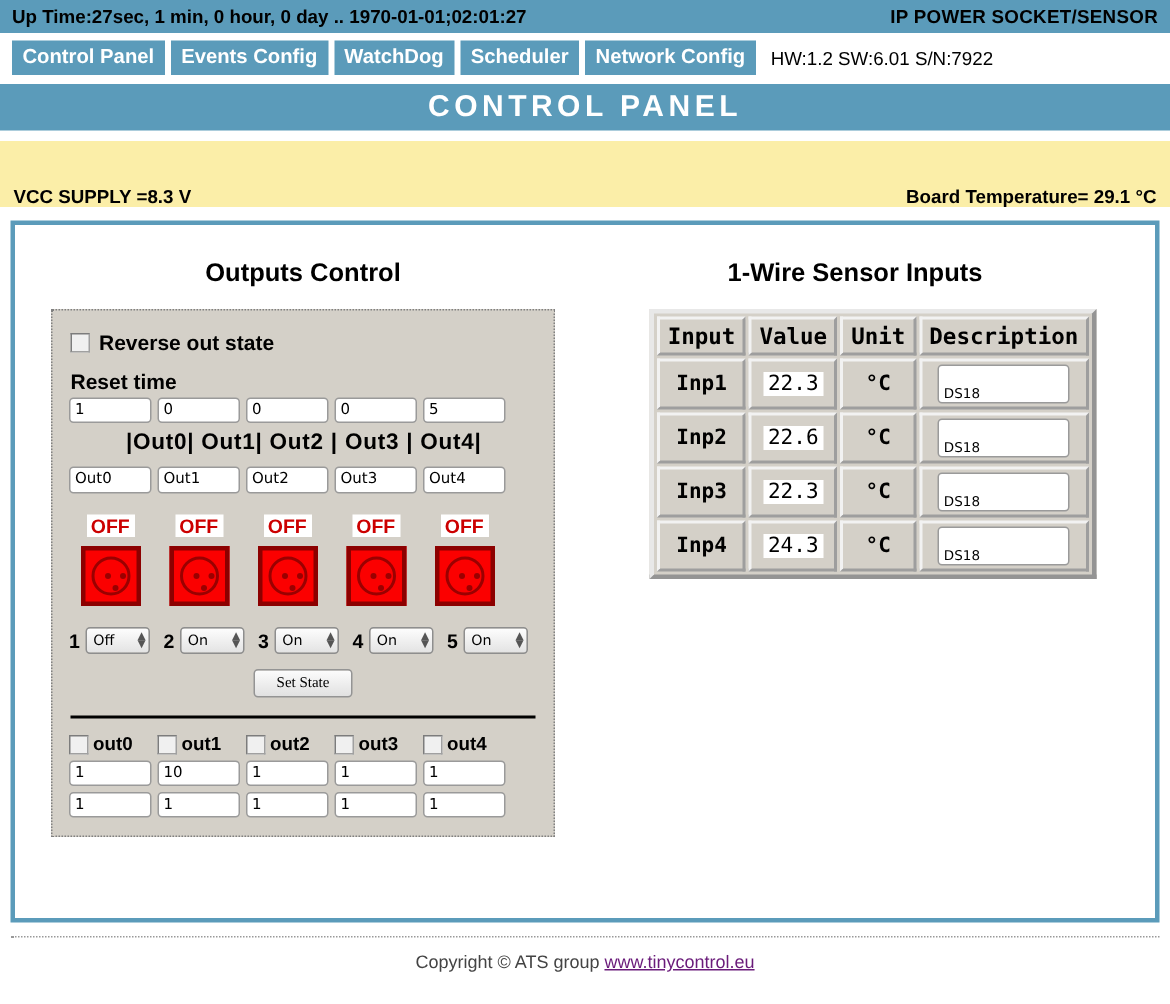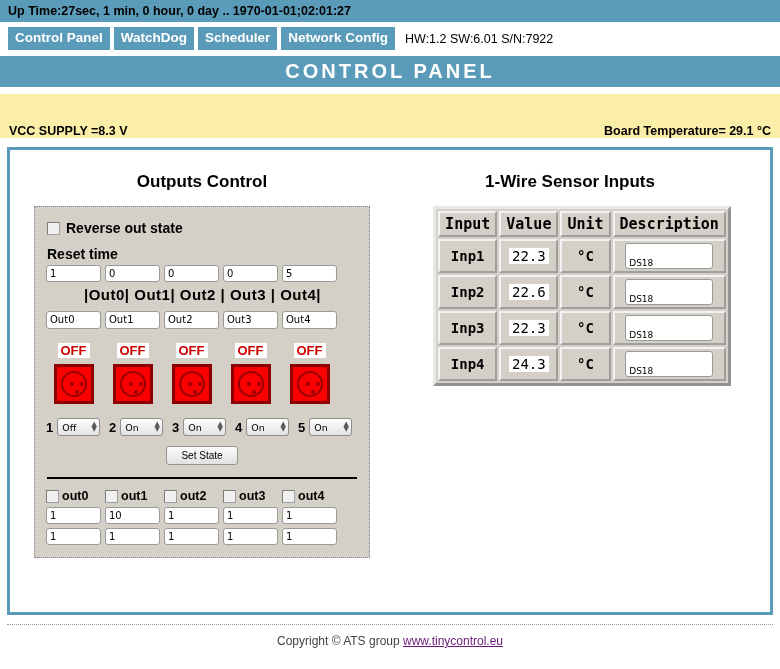--- a/index.html
+++ b/index.html
@@ -232,21 +232,21 @@
     font-size: 9.5px;
     cursor: pointer;
   }
   .arrows { display: flex; flex-direction: column; line-height: 5px; color: #555; font-size: 7px; }
 
   .setstate-wrap { display: flex; justify-content: center; margin-top: 10px; }
   .btn {
     background: linear-gradient(#fcfcfc, #e1e1e1);
     border: 1px solid #949494;
     border-radius: 3px;
-    font-family: Liberation Sans, sans-serif;
+    font-family: Liberation Serif, serif;
     font-size: 10px;
     padding: 3px 14px;
     cursor: pointer;
   }
   .hrule {
     border: none;
     border-top: 2px solid #000;
     margin: 12px 2px 10px 2px;
   }
   .autotitle { font-weight: bold; font-size: 14px; margin: 0 0 5px 2px; }
@@ -325,24 +325,26 @@
     color: #444;
     padding-top: 9px;
   }
   .footer a { color: #6a1b7a; text-decoration: underline; }
 </style>
 </head>
 <body>
 
 <div class="topbar">
   <span>Up Time:27sec, 1 min, 0 hour, 0 day .. 1970-01-01;02:01:27</span>
+  <span class="brand">IP POWER SOCKET/SENSOR</span>
 </div>
 
 <div class="navrow">
   <div class="navtab">Control Panel</div>
+  <div class="navtab">Events Config</div>
   <div class="navtab">WatchDog</div>
   <div class="navtab">Scheduler</div>
   <div class="navtab">Network Config</div>
   <div class="verinfo">HW:1.2 SW:6.01 S/N:7922</div>
 </div>
 
 <div class="titleband">CONTROL PANEL</div>
 
 <div class="vccband">
   <span>VCC SUPPLY =8.3 V</span>

